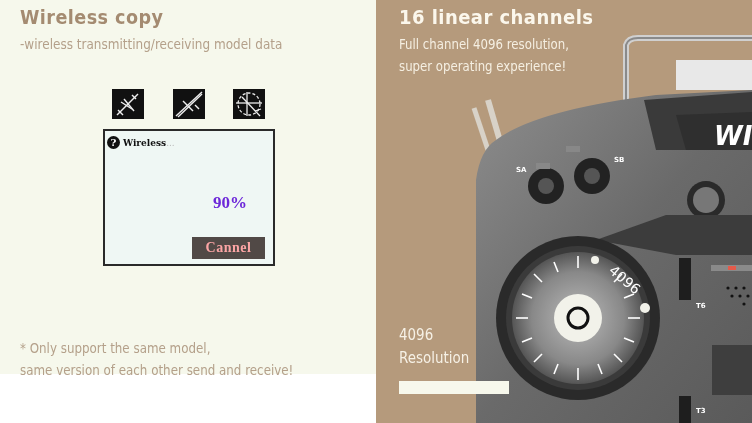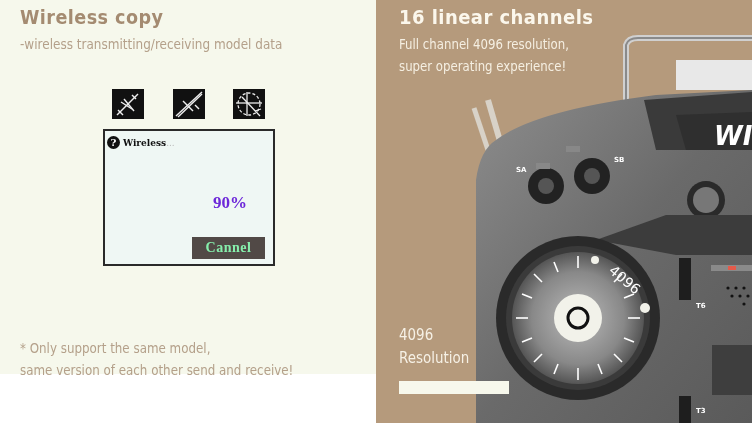--- a/index.html
+++ b/index.html
@@ -13,21 +13,21 @@
   .icons { position:absolute; left:112px; top:89px; }
   .icon-box { position:absolute; top:0; width:32px; height:30px; background:#111; }
   .icon-box svg { width:32px; height:30px; }
 
   .dialog { position:absolute; left:103px; top:129px; width:172px; height:137px; background:#eff7f4; border:2px solid #2a2a2a; box-sizing:border-box; }
   .dlg-head { position:absolute; left:2px; top:5px; display:flex; align-items:center; }
   .q-icon { width:13px; height:13px; border-radius:50%; background:#111; color:#fff; font-family:"DejaVu Serif", serif; font-weight:bold; font-size:10px; text-align:center; line-height:13px; }
   .dlg-title { font-family:"DejaVu Serif", serif; font-weight:bold; font-size:9px; color:#111; margin-left:3px; }
   .dlg-dots { font-family:"DejaVu Serif", serif; font-size:9px; color:#bbb; }
   .pct { position:absolute; left:0; width:100%; top:62px; text-align:center; font-family:"Liberation Serif", serif; font-weight:bold; font-size:17px; color:#6d28d9;margin-left:41px; }
-  .cancel-btn { position:absolute; left:87px; top:106px; width:73px; height:22px; background:#514946; color:#86efac; font-family:"Liberation Serif", serif; font-weight:bold; font-size:14px; text-align:center; line-height:22px; letter-spacing:0.5px; cursor:pointer; }
+  .cancel-btn { position:absolute; left:87px; top:106px; width:73px; height:22px; background:#514946; color:#fca5a5; font-family:"Liberation Serif", serif; font-weight:bold; font-size:14px; text-align:center; line-height:22px; letter-spacing:0.5px; cursor:pointer; }
 
   .note { position:absolute; left:20px; font-family:"DejaVu Sans", sans-serif; font-size:14.5px; color:#b4a08a; transform:scaleX(0.82); transform-origin:left; white-space:nowrap; }
 
   .r-title { position:absolute; left:23px; top:5px; font-family:"DejaVu Sans", sans-serif; font-weight:bold; font-size:20px; color:#fbf7ec; letter-spacing:0.5px; transform:scaleX(0.9); transform-origin:left; white-space:nowrap; z-index:3; }
   .r-sub { position:absolute; left:23px; font-family:"DejaVu Sans", sans-serif; font-size:14px; color:#f5efe2; transform:scaleX(0.84); transform-origin:left; white-space:nowrap; z-index:3; }
 
   .res-num { position:absolute; left:23px; top:325px; font-family:"DejaVu Sans", sans-serif; font-size:16px; color:#f6f1e6; transform:scaleX(0.84); transform-origin:left; z-index:3; }
   .res-lbl { position:absolute; left:23px; top:348px; font-family:"DejaVu Sans", sans-serif; font-size:16px; color:#f6f1e6; transform:scaleX(0.84); transform-origin:left; z-index:3; }
   .res-bar { position:absolute; left:23px; top:381px; width:110px; height:13px; background:#f7f8ec; z-index:3; }
 

